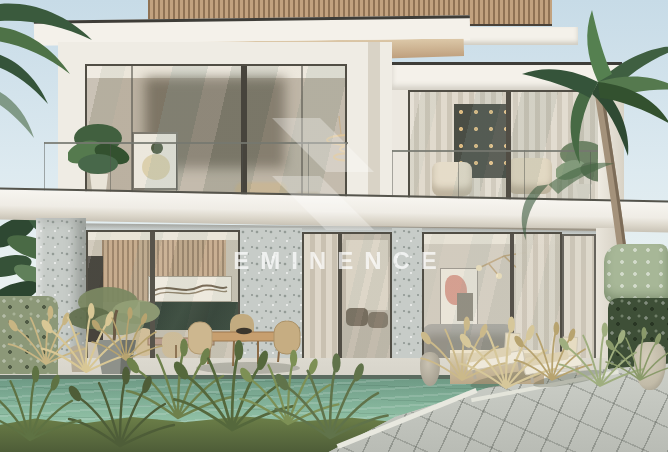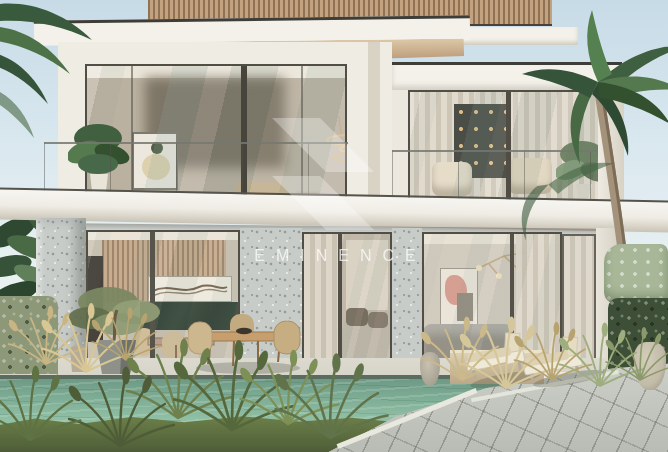--- a/index.html
+++ b/index.html
@@ -29,21 +29,21 @@
   .frame{border:3px solid #514e45;}
   .curtain{background:repeating-linear-gradient(90deg,var(--curtain,#ded7c9) 0 6px,var(--curtain-shade,#c9c1b1) 6px 11px);}
   .slats{background:repeating-linear-gradient(90deg,var(--slat-dark,#8f7254) 0 2px,var(--slat-light,#c2a27f) 2px 5px);}
   .hedgetex{background-image:
       radial-gradient(circle at 4px 5px, rgba(255,255,255,.35) 0 1.4px, transparent 2px),
       radial-gradient(circle at 10px 11px, rgba(20,30,18,.5) 0 1.6px, transparent 2.2px),
       radial-gradient(circle at 14px 3px, rgba(230,240,220,.3) 0 1.2px, transparent 1.8px);
     background-size:17px 15px;}
 
   
-  .wm-text{left:215px;top:247px;width:240px;text-align:center;font-size:16px;font-weight:400;
+  .wm-text{left:215px;top:247px;width:240px;text-align:center;font-size:24px;font-weight:700;
     letter-spacing:11px;padding-left:11px;color:var(--watermark,rgba(255,255,255,.72));}
   .wm-logo{left:262px;top:118px;width:146px;height:128px;color:var(--watermark-logo,rgba(255,255,255,.3));}
 </style>
 </head>
 <body>
 
 <div class="stage">
 
   <div class="sky"></div>
 

